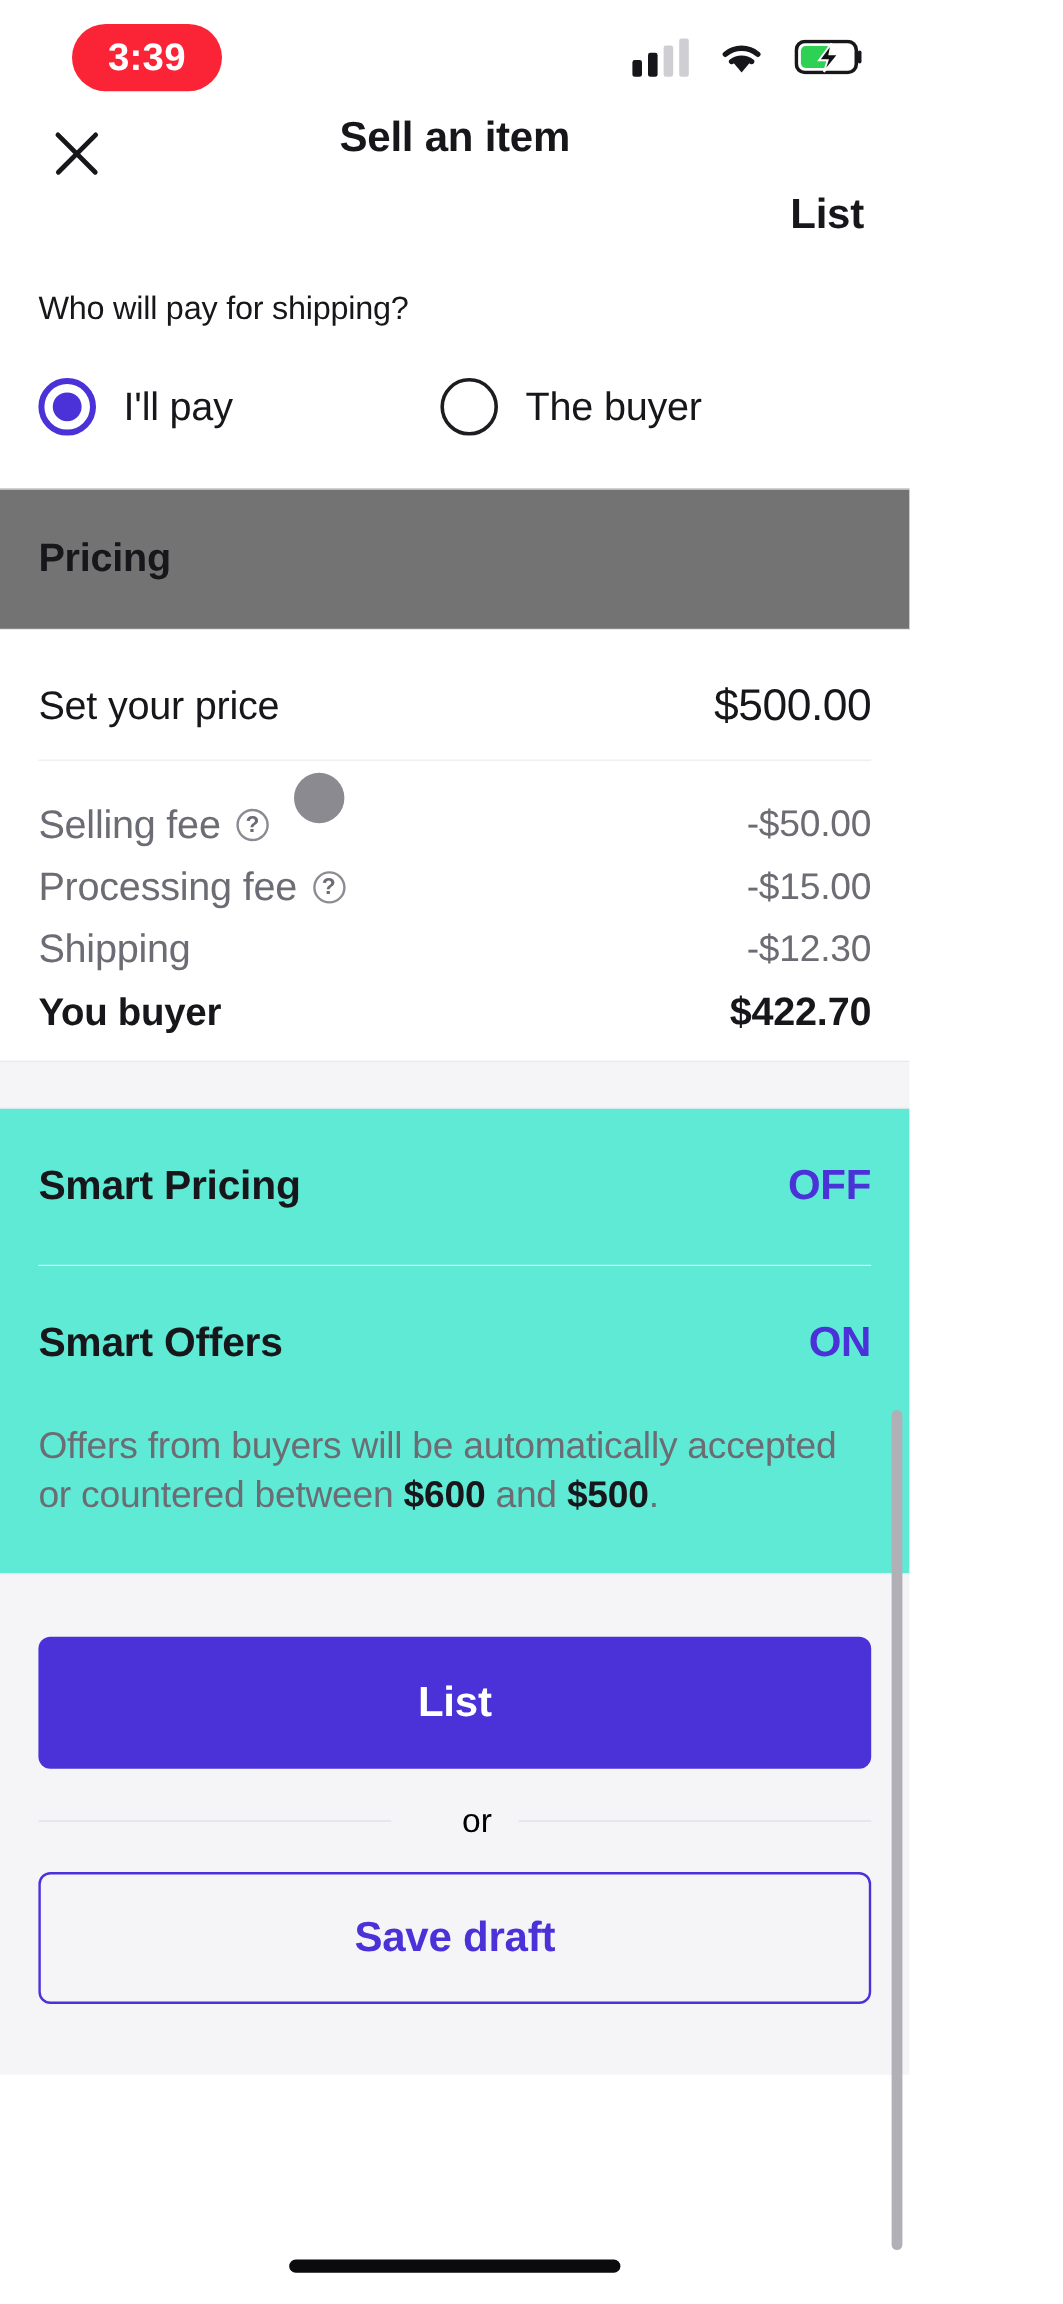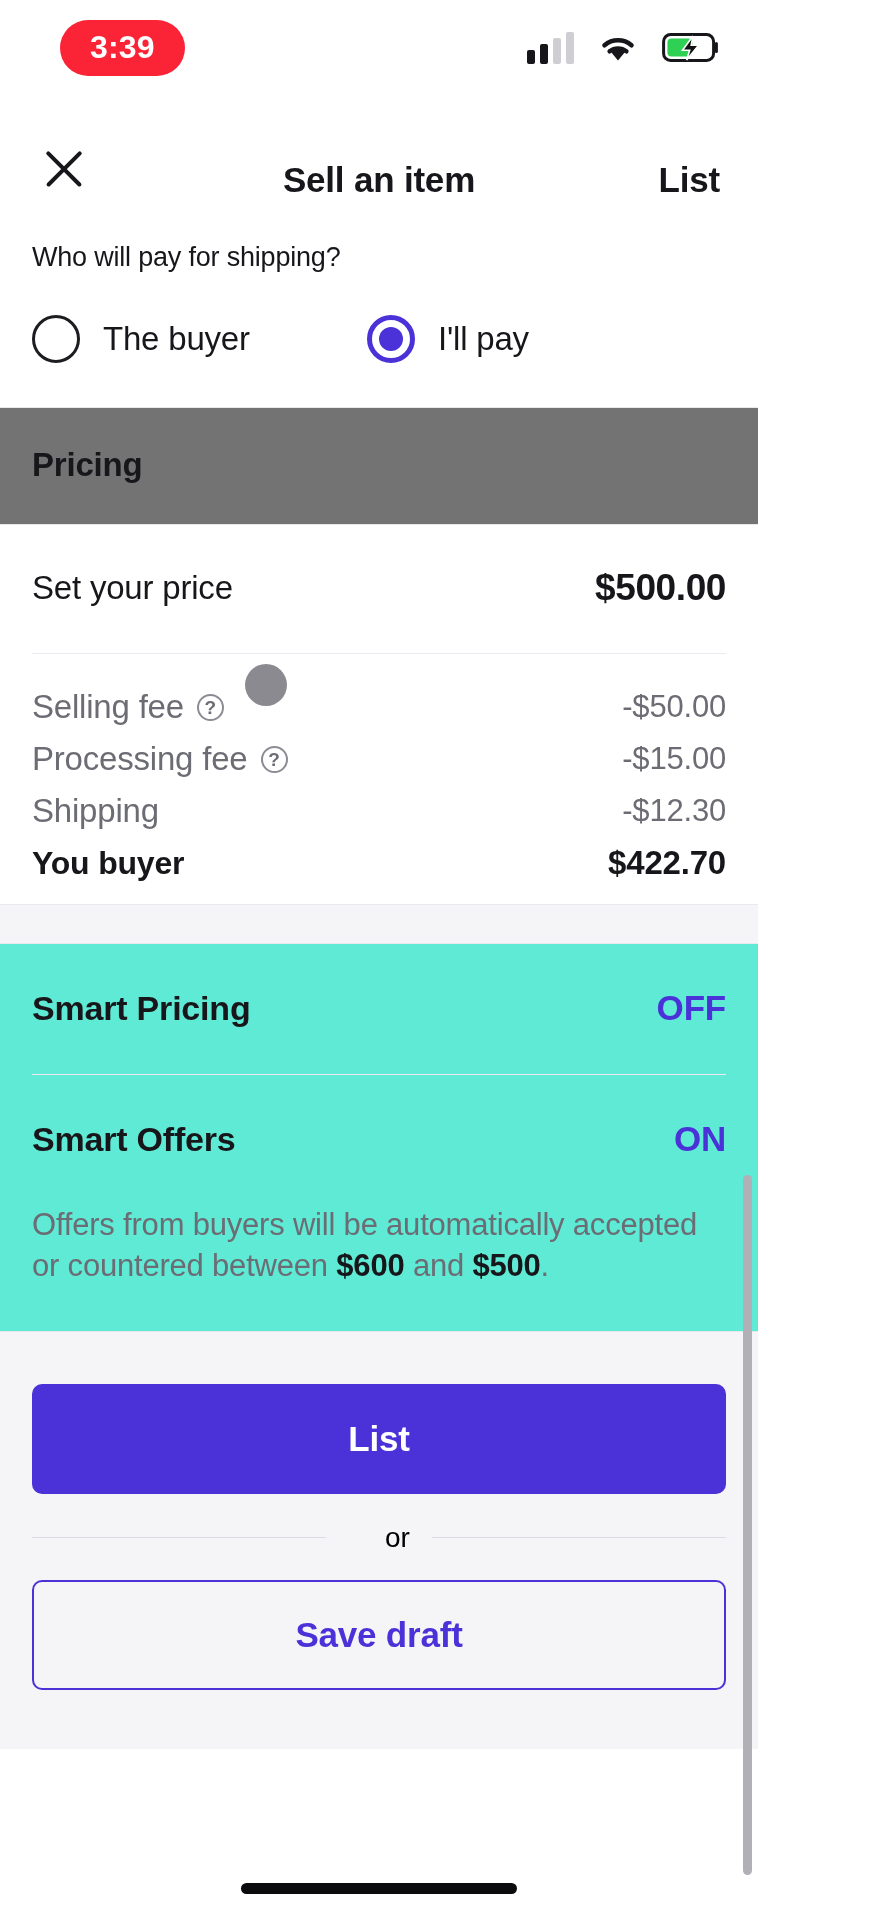--- a/index.html
+++ b/index.html
@@ -29,22 +29,22 @@
   .signal i { display:block; width:8px; border-radius:2px; background:#cfcfd3; }
   .signal i:nth-child(1){ height:14px; background:#16161a; }
   .signal i:nth-child(2){ height:20px; background:#16161a; }
   .signal i:nth-child(3){ height:26px; }
   .signal i:nth-child(4){ height:32px; }
   .wifi { width:40px; height:32px; position:relative; }
   .batt { position:relative; width:58px; height:29px; }
 
   
   .navbar {
-    height:105px; display:flex; align-items:flex-end;
-    padding:0 32px; position:relative;
+    height:105px; display:flex; align-items:flex-start;
+    padding:0 32px; position:relative;flex-direction:column;
   }
   .close-btn { width:64px; height:64px; position:relative; flex:0 0 auto; }
   .close-btn:before, .close-btn:after {
     content:""; position:absolute; left:8px; top:31px;
     width:48px; height:3.5px; background:#17171b; border-radius:2px;
   }
   .close-btn:before { transform:rotate(45deg); }
   .close-btn:after  { transform:rotate(-45deg); }
   .nav-title {
     position:absolute; left:0; right:0; text-align:center;
@@ -77,24 +77,24 @@
     background:#737373;
     border-top:1px solid #e9e8ed; border-bottom:1px solid #e9e8ed;
     padding:38px 32px 40px;
   }
   .band h2 { font-size:33px; font-weight:700; color:#17171b; letter-spacing:-.2px; }
 
   
   .card { background:#ffffff; padding:0 32px; }
   .price-row {
     display:flex; align-items:center; justify-content:space-between;
-    padding:42px 0 44px; border-bottom:1px solid #eceaf0;
+    padding:42px 0 24px; border-bottom:1px solid #eceaf0;
   }
   .price-label { font-size:33px; color:#17171b; letter-spacing:-.2px; }
-  .price-value { font-size:37px; font-weight:700; color:#17171b; letter-spacing:-.4px; }
+  .price-value { font-size:37px; font-weight:400; color:#17171b; letter-spacing:-.4px; }
 
   .fees { padding:34px 0 8px; position:relative; }
   .fee-row {
     display:flex; align-items:center; justify-content:space-between;
     margin-bottom:14px;
   }
   .fee-left { display:flex; align-items:center; gap:13px; }
   .fee-name { font-size:33px; color:#6c6c74; letter-spacing:-.2px; }
   .help {
     width:27px; height:27px; border-radius:50%;
@@ -200,26 +200,26 @@
   <div class="navbar">
     <div class="close-btn"></div>
     <div class="nav-title">Sell an item</div>
     <div class="nav-action">List</div>
   </div>
 
   <div class="ship-block">
     <div class="ship-q">Who will pay for shipping?</div>
     <div class="radios">
       <div class="radio-opt">
+        <span class="rbox on"></span>
+        <span class="radio-label">I'll pay</span>
+      </div>
+      <div class="radio-opt">
         <span class="rbox off"></span>
         <span class="radio-label">The buyer</span>
-      </div>
-      <div class="radio-opt">
-        <span class="rbox on"></span>
-        <span class="radio-label">I'll pay</span>
       </div>
     </div>
   </div>
 
   <div class="band">
     <h2>Pricing</h2>
   </div>
 
   <div class="card">
     <div class="price-row">

